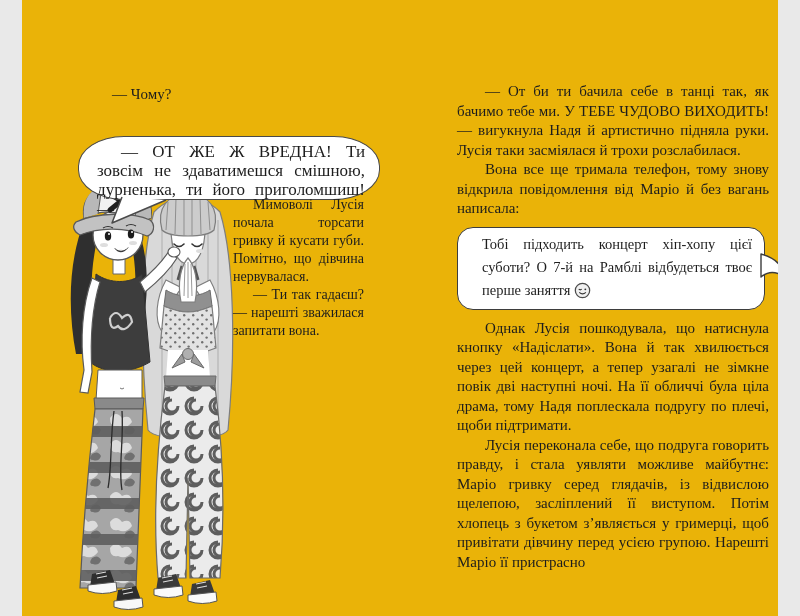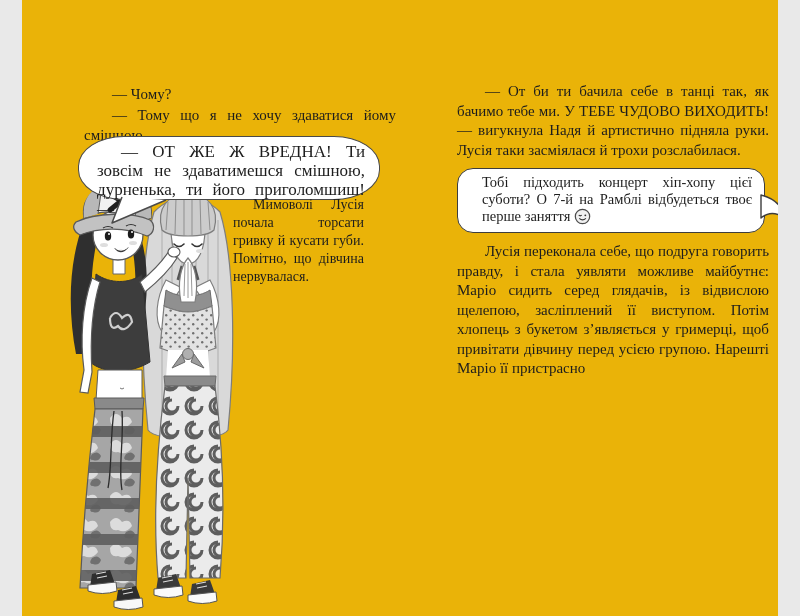--- a/index.html
+++ b/index.html
@@ -27,37 +27,36 @@
   .column p.indent{text-indent:20px;}
   
   .right-text{position:absolute;left:435px;top:82px;width:312px;
     font-size:15px;line-height:19.5px;text-align:justify;}
   .right-text p{margin:0;}
   .right-text p.indent{text-indent:28px;}
   .msg-bubble{
     position:relative;border:1.5px solid #3d3d3d;border-radius:16px;
     padding:5px 12px 7px 24px;margin:8px 4px 9px 0;background:#fff;
   }
-  .msg-bubble .msg-text{font-size:14.5px;line-height:17px;text-align:justify;}
+  .msg-bubble .msg-text{font-size:14.5px;line-height:23px;text-align:justify;}
   .msg-tail{position:absolute;right:-22px;top:24px;overflow:visible;}
   .wink{display:inline-block;margin-left:4px;}
   .wink svg{vertical-align:-4px;}
   .page-number{position:absolute;left:708px;top:568px;width:34px;text-align:center;
     font-size:15px;font-family:"Liberation Sans", sans-serif;color:#2a2a2a;margin-top:44px;}
 </style>
 </head>
 <body>
 
 <div class="sheet">
 
   <div>
 
     <div class="dialogue">
       <p>— Чому?</p>
-      <p>— Тому що я не хочу здаватися йому смішною...</p>
     </div>
 
     <div class="bubble-left">
       <p>— ОТ ЖЕ Ж ВРЕДНА! Ти зовсім не здаватимешся смішною, дурненька, ти його приголомшиш! —</p>
     </div>
     <svg class="bubble-left-tail" width="64" height="32" viewBox="0 0 64 32">
       <path d="M14,1 L4,27 L58,4" fill="#ffffff" stroke="#4a4a4a" stroke-width="1.5" stroke-linejoin="round"></path>
     </svg>
 
     <svg class="illustration" width="202" height="438" viewBox="0 0 202 438">
@@ -160,40 +159,43 @@
         <g transform="translate(76,410)">
           <path d="M4,2 L22,-2 L27,12 L2,15 Z" fill="#2e2e2e"></path>
           <path d="M0,13 L28,10 L29,19 Q14,24 0,19 Z" fill="#f8f8f8" stroke="#555" stroke-width="1"></path>
           <path d="M8,2 L18,0 M9,6 L19,4" stroke="#ddd" stroke-width="1.2"></path>
         </g>
       </g>
     </svg>
 
     <div class="column">
       <p class="indent">Мимоволі Лусія почала торсати гривку й кусати губи. Помітно, що дівчина нервувалася.</p>
+      <p class="indent">— Ти так гадаєш? — нарешті зважилася запитати вона.</p>
     </div>
   </div>
 
   <div>
     <div class="right-text">
       <p class="indent">— От би ти бачила себе в танці так, як бачимо тебе ми. У ТЕБЕ ЧУДОВО ВИХОДИТЬ! — вигукнула Надя й артистично підняла руки. Лусія таки засміялася й трохи розслабилася.</p>
+      <p class="indent">Вона все ще тримала телефон, тому знову відкрила повідомлення від Маріо й без вагань написала:</p>
 
       <div class="msg-bubble">
         <div class="msg-text">
           <span>Тобі підходить концерт хіп-хопу цієї суботи? О 7-й на Рамблі відбудеться твоє перше заняття</span><span class="wink"><svg width="17" height="17" viewBox="0 0 18 18">
               <circle cx="9" cy="9" r="7.6" fill="#f0f0f0" stroke="#4a4a4a" stroke-width="1.3"></circle>
               <path d="M5,7.6 Q6.6,9 8.2,7.6" stroke="#333" stroke-width="1.2" fill="none"></path>
               <circle cx="12" cy="7.8" r="1" fill="#333"></circle>
               <path d="M5.6,11 Q9,14 12.6,11" stroke="#333" stroke-width="1.2" fill="none"></path>
             </svg></span>
         </div>
         <svg class="msg-tail" width="26" height="30" viewBox="0 0 26 30">
           <path d="M1,2 C16,6 23,14 25,25 C16,19 8,19 1,25 Z" fill="#ffffff" stroke="#3d3d3d" stroke-width="1.4" stroke-linejoin="round"></path>
         </svg>
       </div>
 
-      <p class="indent">Лусія переконала себе, що подруга говорить правду, і стала уявляти можливе майбутнє: Маріо сидить серед глядачів, із відвислою щелепою, засліплений її виступом. Потім хлопець з букетом зʼявляється у гримерці, щоб привітати дівчину перед усією групою. Нарешті Маріо її пристрасно</p>
+      <p class="indent">Однак Лусія пошкодувала, що натиснула кнопку «Надіслати». Вона й так хвилюється через цей концерт, а тепер узагалі не зімкне повік дві наступні ночі. На її обличчі була ціла драма, тому Надя поплескала подругу по плечі, щоби підтримати.</p>
+      <p class="indent">Лусія переконала себе, що подруга говорить правду, і стала уявляти можливе майбутнє: Маріо гривку серед глядачів, із відвислою щелепою, засліплений її виступом. Потім хлопець з букетом зʼявляється у гримерці, щоб привітати дівчину перед усією групою. Нарешті Маріо її пристрасно</p>
     </div>
 
     <div class="page-number">13</div>
   </div>
 
 </div>
 
 </body></html>

